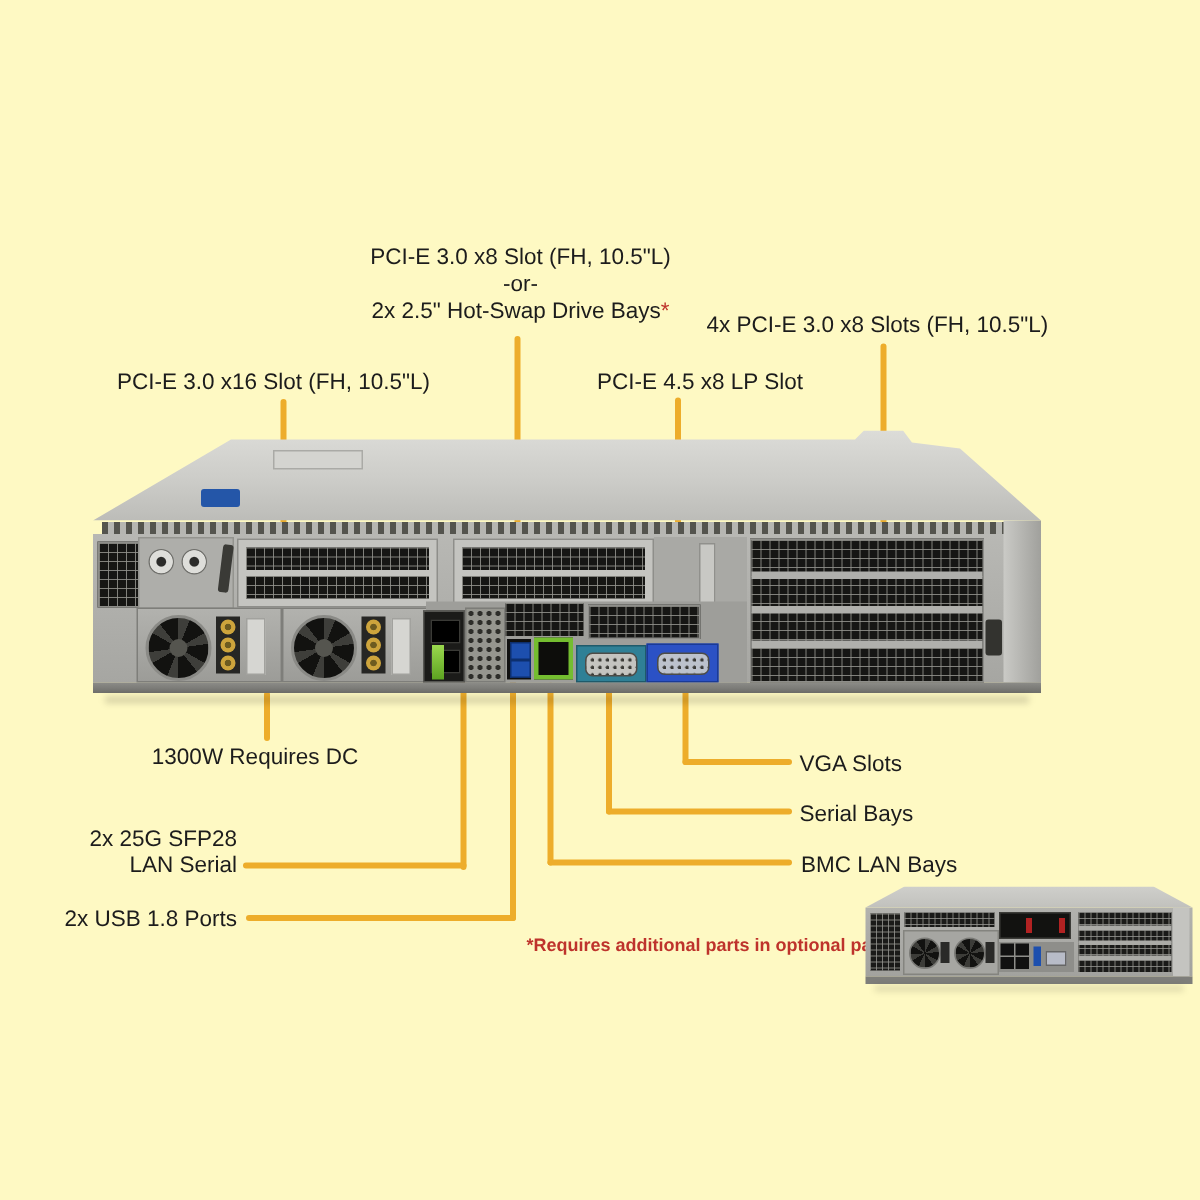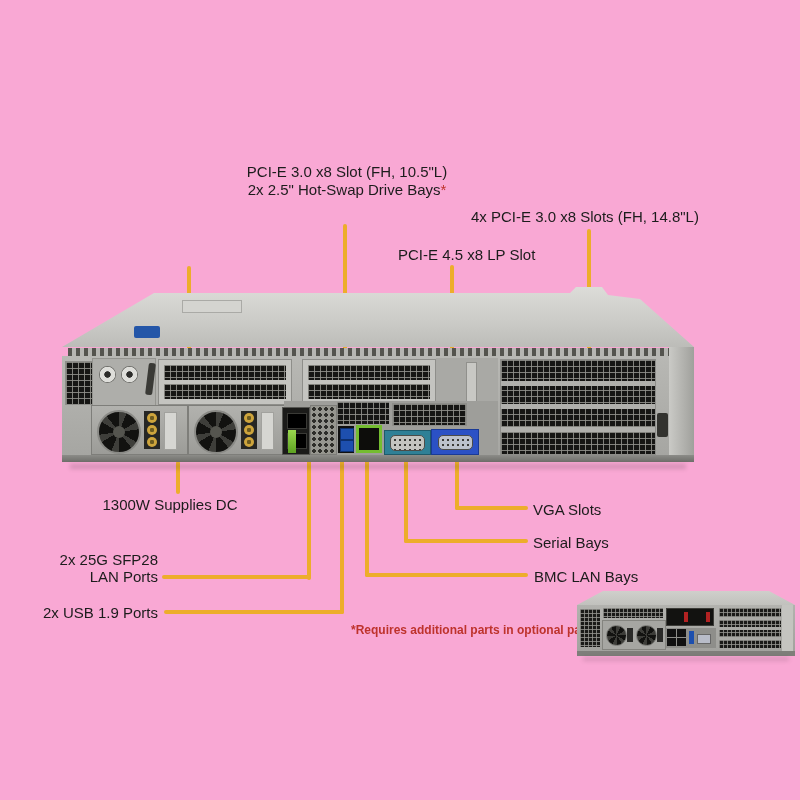--- a/index.html
+++ b/index.html
@@ -1,21 +1,21 @@
 <!DOCTYPE html>
 <html style="--accent: #EDAD2B; --footnote: #BE332C; --label: #1C1C1C;"><head>
 <meta charset="utf-8">
 <style>
   :root{
     --accent:#EDAD2B;
     --footnote:#BE332C;
     --label:#1C1C1C;
   }
   html,body{margin:0;padding:0;background:#fff;}
-  .canvas{position:relative;width:800px;height:800px;background:#f9a8d4;overflow:hidden;
+  .canvas{position:relative;width:800px;height:800px;background:#fef9c3;overflow:hidden;
           font-family:"Liberation Sans",sans-serif;color:var(--label);}
 
   
   .lbl{position:absolute;font-size:15px;line-height:18px;white-space:nowrap;}
   #cl-top{left:237px;top:163px;width:220px;text-align:center;}
   #cl-x16{left:78px;top:246px;}
   #cl-4x{left:471px;top:208px;}
   #cl-lp{left:398px;top:246px;}
   #cl-psu{left:82px;top:496px;width:176px;text-align:center;}
   #cl-sfp{left:40px;top:551px;width:118px;text-align:right;line-height:17px;}
@@ -150,32 +150,34 @@
   #mini-base{left:0;top:63px;width:218px;height:5px;background:#7e7e7a;}
   #mini-shadow{left:6px;top:69px;width:206px;height:4px;background:rgba(0,0,0,.12);filter:blur(2px);}
 </style>
 </head>
 <body>
 
 <div class="canvas">
 
   <div class="lbl" id="cl-top">
     <div>PCI-E 3.0 x8 Slot (FH, 10.5"L)</div>
+    <div>-or-</div>
     <div><span>2x 2.5" Hot-Swap Drive Bays</span><span class="red">*</span></div>
   </div>
-  <div class="lbl" id="cl-4x">4x PCI-E 3.0 x8 Slots (FH, 14.8"L)</div>
+  <div class="lbl" id="cl-x16">PCI-E 3.0 x16 Slot (FH, 10.5"L)</div>
+  <div class="lbl" id="cl-4x">4x PCI-E 3.0 x8 Slots (FH, 10.5"L)</div>
   <div class="lbl" id="cl-lp">PCI-E 4.5 x8 LP Slot</div>
   <div class="lbl" id="cl-psu">
-    <div>1300W Supplies DC</div>
+    <div>1300W Requires DC</div>
   </div>
   <div class="lbl" id="cl-sfp">
     <div>2x 25G SFP28</div>
-    <div>LAN Ports</div>
-  </div>
-  <div class="lbl" id="cl-usb">2x USB 1.9 Ports</div>
+    <div>LAN Serial</div>
+  </div>
+  <div class="lbl" id="cl-usb">2x USB 1.8 Ports</div>
   <div class="lbl" id="cl-vga">VGA Slots</div>
   <div class="lbl" id="cl-serial">Serial Bays</div>
   <div class="lbl" id="cl-bmc">BMC LAN Bays</div>
   <div id="footnote">*Requires additional parts in optional parts list</div>
 
   <div class="ld" id="ld-x16"></div>
   <div class="ld" id="ld-x8"></div>
   <div class="ld" id="ld-lp"></div>
   <div class="ld" id="ld-4x"></div>
   <div class="ld" id="ld-psu"></div>

